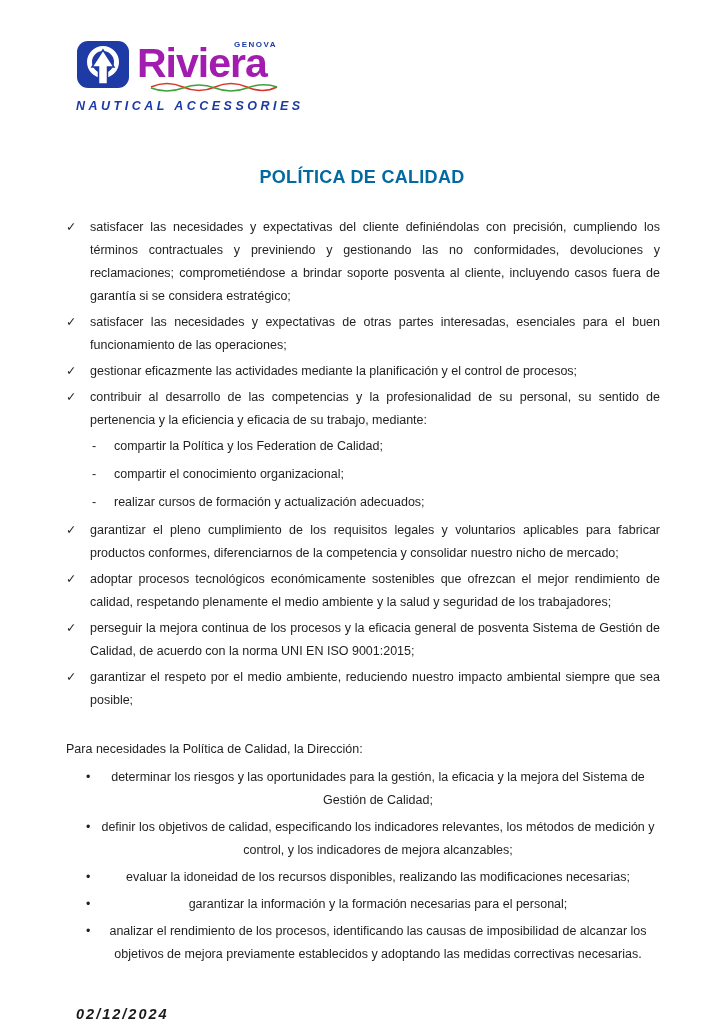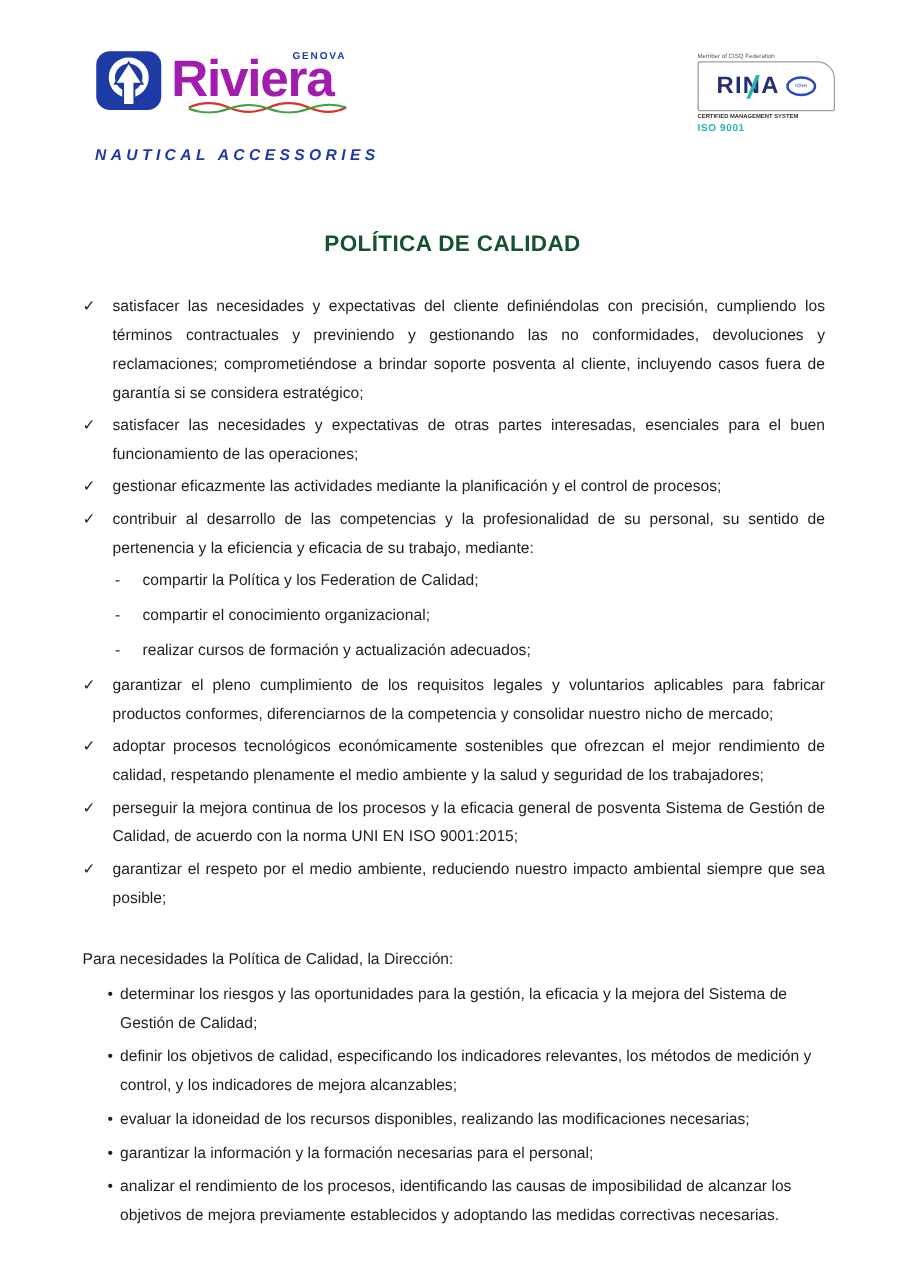--- a/index.html
+++ b/index.html
@@ -11,55 +11,55 @@
   }
 
   
   .header { display: flex; justify-content: space-between; align-items: flex-start; padding: 40px 56px 0 76px; }
   .logo { display: flex; flex-direction: column; }
   .logo-top { display: flex; align-items: flex-start; gap: 7px; }
   .logo-textwrap { position: relative; padding-top: 2px; }
   .logo-genova { position: absolute; top: 0; right: 2px; font-size: 8px; font-weight: bold; letter-spacing: 1.5px; color: #1d3aa5; }
   .logo-brand { font-size: 41px; font-weight: bold; color: #a21caf; line-height: 1.05; letter-spacing: -1px; padding-top: 6px; }
   .logo-wave { margin-top: -7px; margin-left: 12px; }
-  .logo-tagline { font-size: 12.5px; font-weight: bold; font-style: italic; letter-spacing: 3.5px; color: #1d3aa5; margin-top: 21px; white-space: nowrap; }
+  .logo-tagline { font-size: 12.5px; font-weight: bold; font-style: italic; letter-spacing: 3.5px; color: #1d3aa5; margin-top: 3px; white-space: nowrap; }
 
   .cert { width: 110px; margin-top: 2px; }
   .cert-member { font-size: 6px; color: #555; transform: scale(0.82); transform-origin: left bottom; white-space: nowrap; margin-bottom: 1px; }
   .cert-box { border: 1px solid #9aa0a6; border-radius: 2px 14px 2px 2px; background: #fff; height: 40px;
               display: flex; align-items: center; justify-content: center; gap: 5px; padding: 2px 4px; }
   .cert-rina { font-size: 19px; font-weight: bold; color: #252f6f; letter-spacing: 1px; display: inline-flex; }
   .rina-n { position: relative; }
   .rina-n::after { content: ""; position: absolute; left: 48%; top: 8%; width: 3px; height: 86%;
                    background: #27b3b3; transform: skewX(-22deg); }
   .cert-oval { width: 24px; height: 16px; border: 2px solid #2a4bb5; border-radius: 50%;
                display: flex; align-items: center; justify-content: center; flex: 0 0 auto; }
   .cert-oval span { font-size: 6px; transform: scale(0.6); color: #2a4bb5; white-space: nowrap; }
   .cert-sub { font-size: 6px; font-weight: bold; color: #333; transform: scale(0.78); transform-origin: left top; white-space: nowrap; margin-top: 2px; }
   .cert-iso { font-size: 8px; font-weight: bold; color: #27b3b3; letter-spacing: 0.5px; margin-top: 1px; }
 
   
-  .title { text-align: center; margin-top: 54px; font-size: 18px; font-weight: bold; color: #14532d; letter-spacing: 0.3px; }
+  .title { text-align: center; margin-top: 54px; font-size: 18px; font-weight: bold; color: #0369a1; letter-spacing: 0.3px; }
 
   
   .policy { margin: 28px 64px 0 66px; font-size: 12.5px; line-height: 23px; }
   .check-item { display: flex; margin-bottom: 3px; }
   .check-marker { flex: 0 0 24px; color: #1f1f1f; font-size: 12.5px; }
   .check-text { flex: 1; text-align: justify; }
   .sub-list { margin: 1px 0 2px 26px; }
   .sub-item { display: flex; margin-bottom: 5px; }
   .sub-marker { flex: 0 0 22px; }
   .sub-text { flex: 1; }
 
   
   .impl { margin: 26px 64px 0 66px; font-size: 12.5px; line-height: 23px; }
   .impl-intro { margin-bottom: 5px; }
   .impl-item { display: flex; margin: 0 0 4px 20px; }
   .impl-marker { flex: 0 0 10px; }
-  .impl-text { flex: 1; }
+  .impl-text { flex: 1; text-align: center; }
 
   
   .sig-block { margin: 40px 0 0 76px; width: 210px; }
   .sig-date { font-size: 14.5px; font-weight: bold; font-style: italic; letter-spacing: 2px; color: #1a1a1a; }
 </style>
 </head>
 <body>
 
 <div class="page">
 
@@ -81,35 +81,20 @@
             <svg width="130" height="10" viewBox="0 0 130 10">
               <path d="M2,5 q16,-7 32,0 t32,0 t32,0 t30,0" fill="none" stroke="#d9342b" stroke-width="1.6"></path>
               <path d="M2,6 q16,6 32,0 t32,0 t32,0 t30,-1" fill="none" stroke="#3fa13f" stroke-width="1.6"></path>
             </svg>
           </div>
         </span>
       </div>
       <div class="logo-tagline">NAUTICAL ACCESSORIES</div>
     </div>
 
-    <div class="cert">
-      <div class="cert-member">Member of CISQ Federation</div>
-      <div class="cert-box">
-        <span class="cert-rina">
-            <span>RI</span>
-            <span class="rina-n">N</span>
-            <span>A</span>
-          </span>
-        <span class="cert-oval">
-            <span>IQNet</span>
-          </span>
-      </div>
-      <div class="cert-sub">CERTIFIED MANAGEMENT SYSTEM</div>
-      <div class="cert-iso">ISO 9001</div>
-    </div>
   </div>
 
   <div class="title">POLÍTICA DE CALIDAD</div>
 
   <div class="policy">
 
     <div class="check-item">
       <span class="check-marker">✓</span>
       <span class="check-text">satisfacer las necesidades y expectativas del cliente definiéndolas con precisión, cumpliendo los términos contractuales y previniendo y gestionando las no conformidades, devoluciones y reclamaciones; comprometiéndose a brindar soporte posventa al cliente, incluyendo casos fuera de garantía si se considera estratégico;</span>
     </div>

